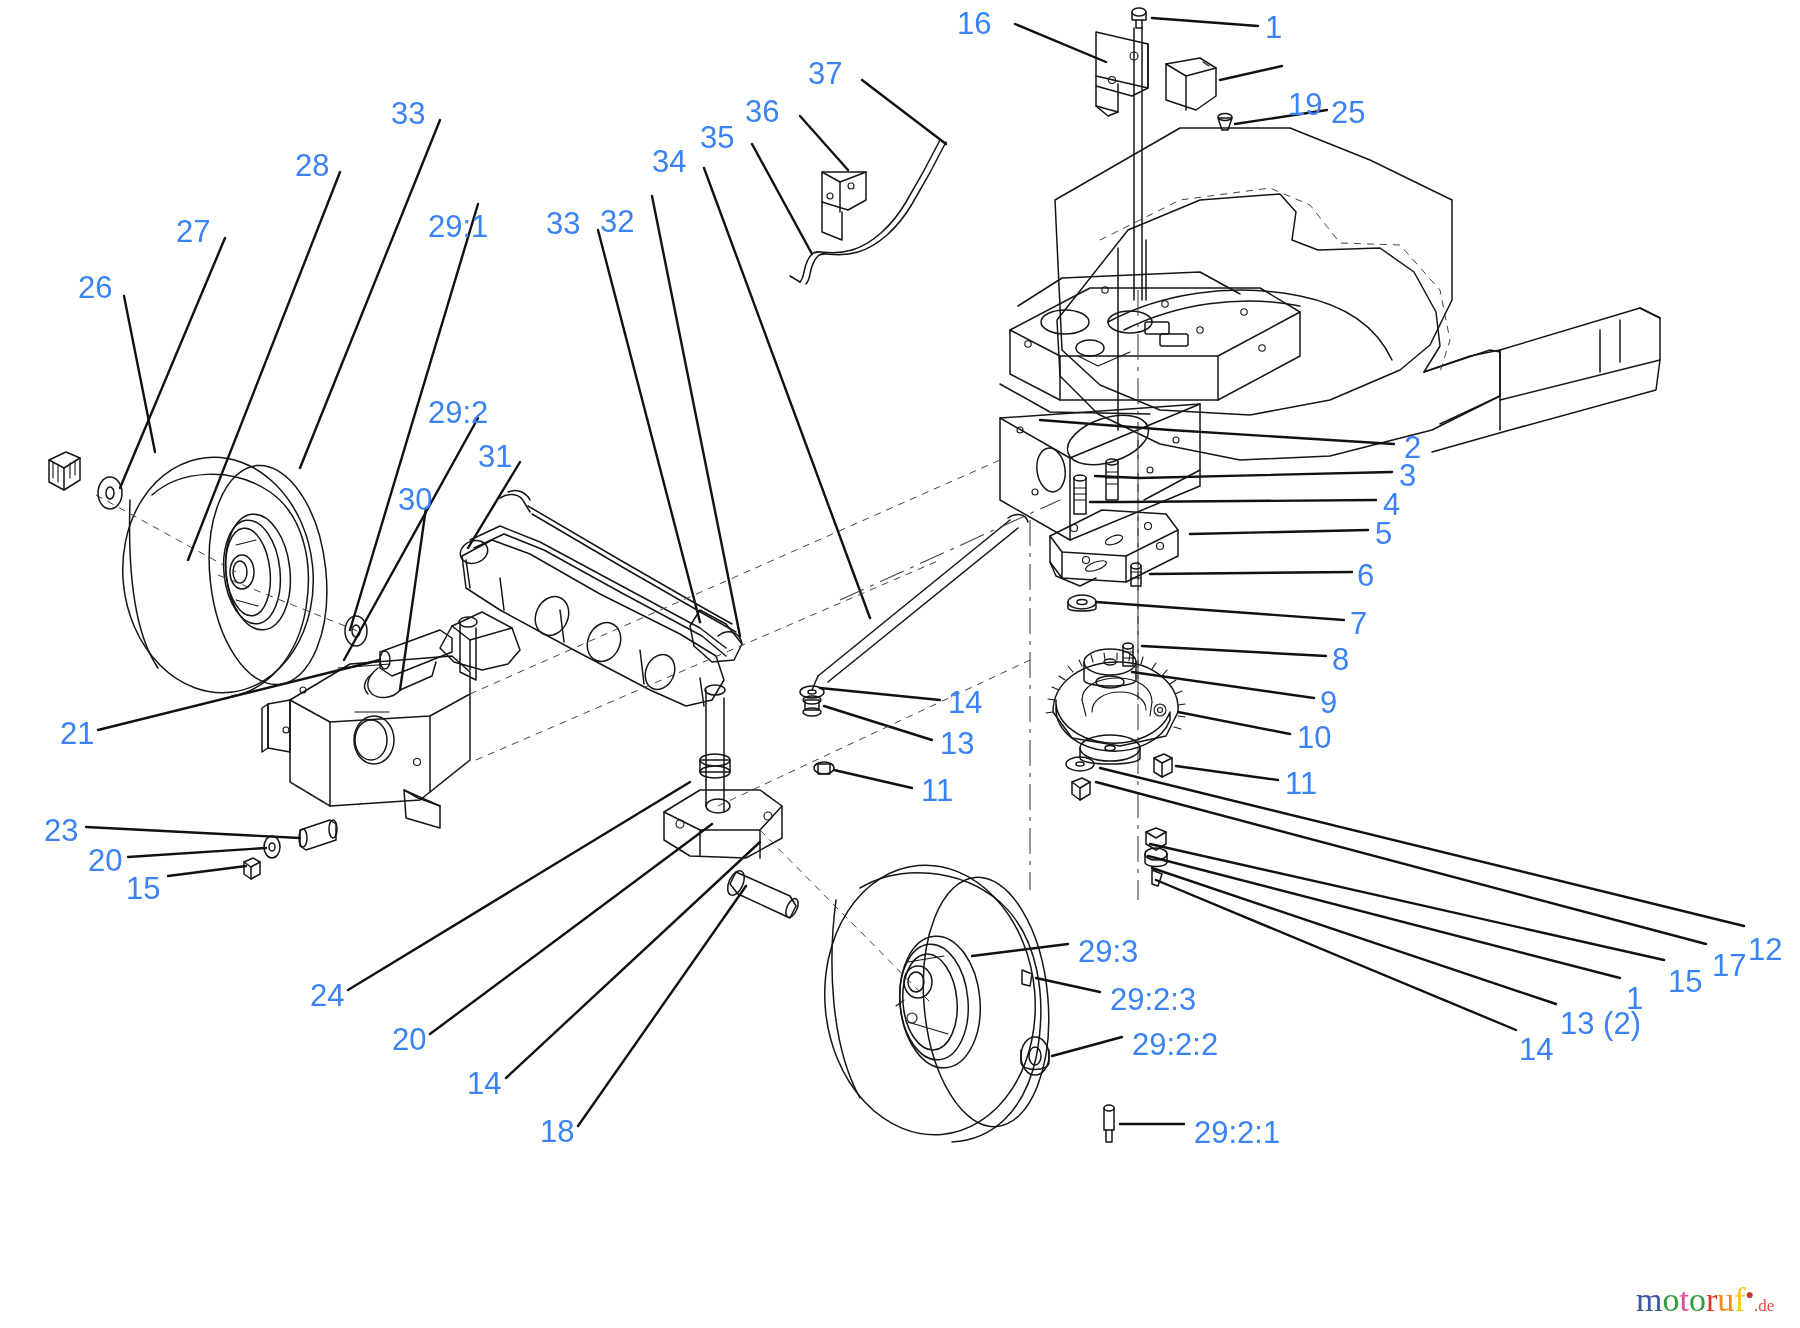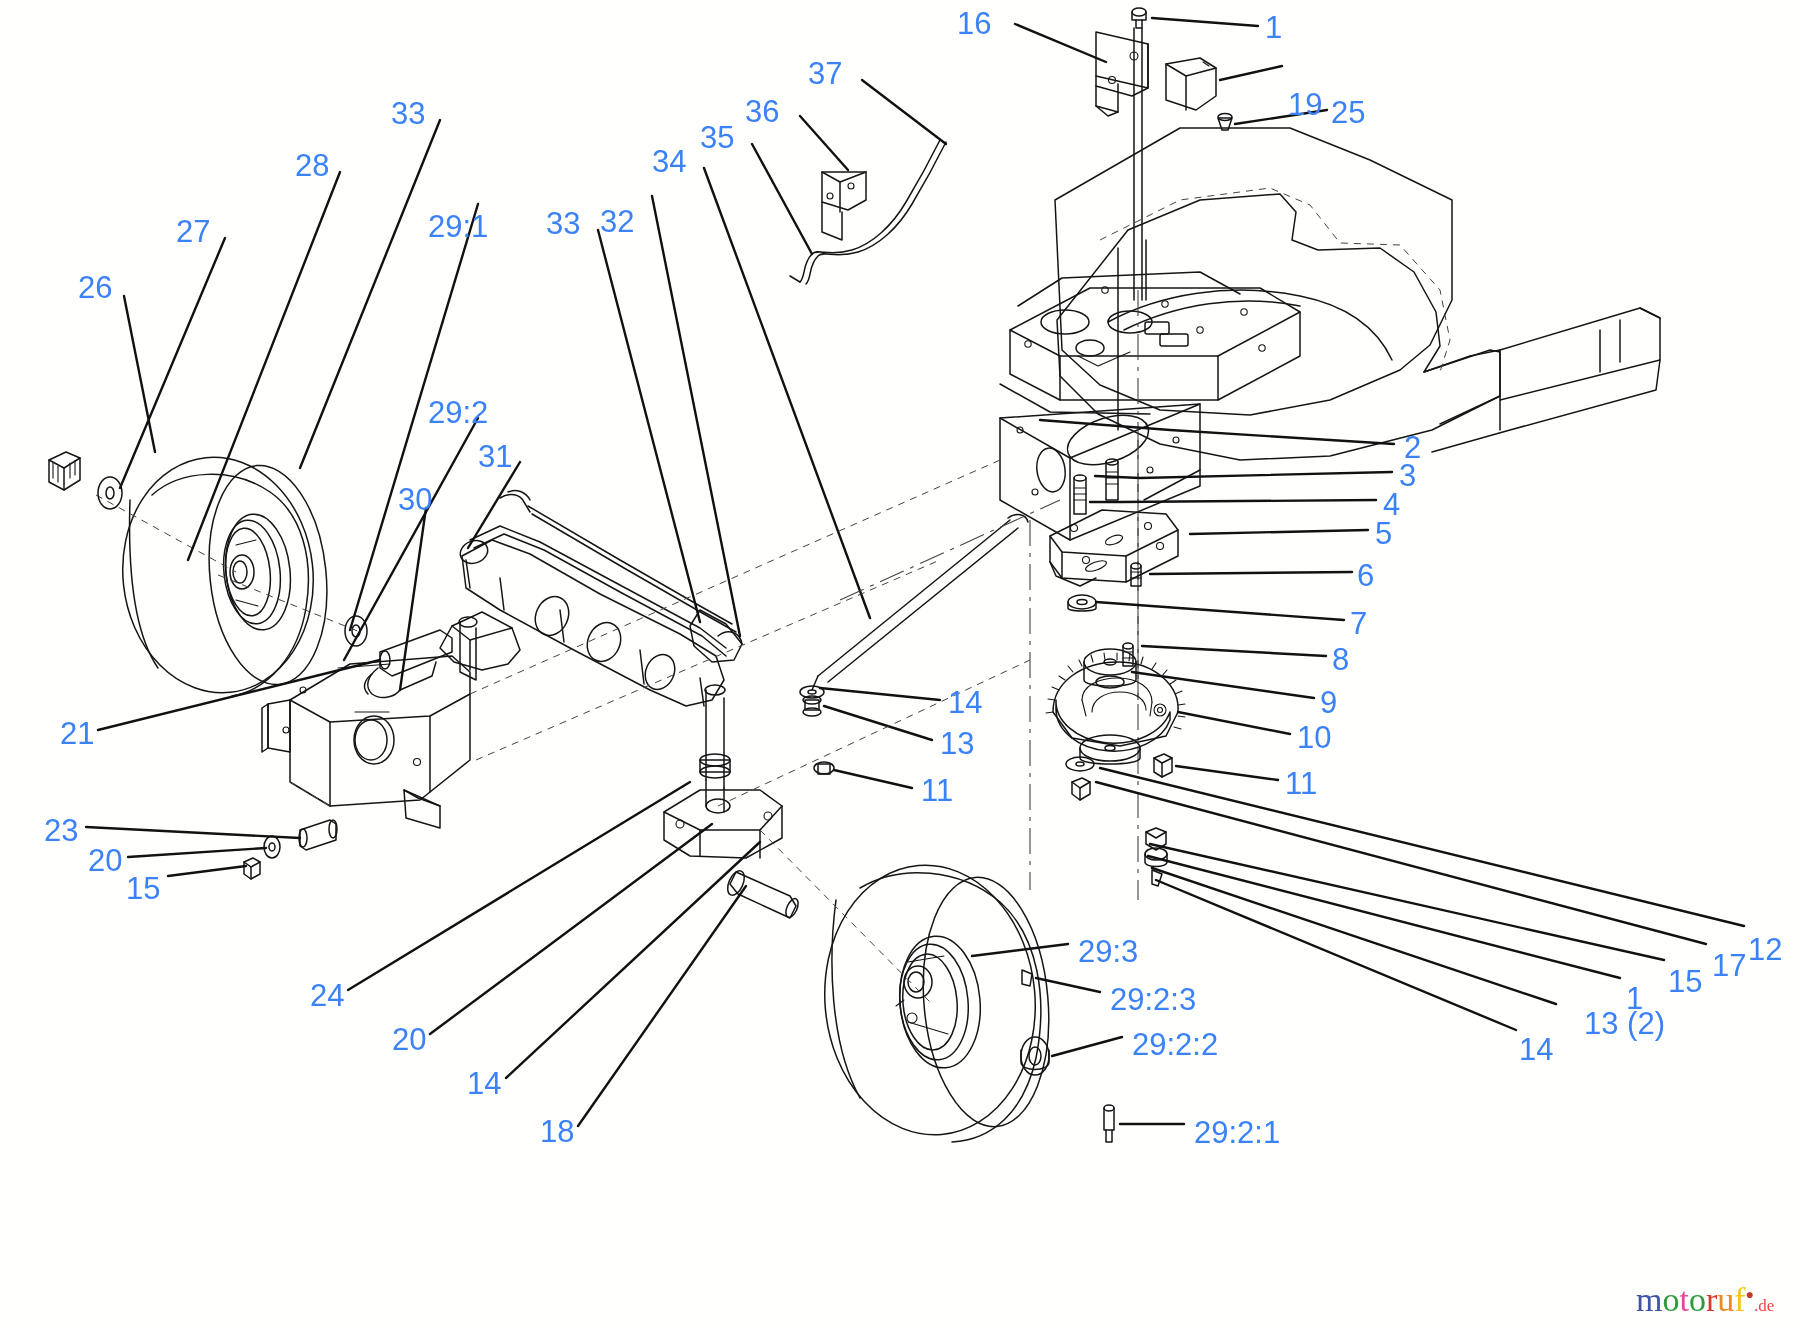--- a/index.html
+++ b/index.html
@@ -644,20 +644,20 @@
   <span class="lbl" style="left:467px;top:1068px;">14</span>
   <span class="lbl" style="left:540px;top:1116px;">18</span>
   <span class="lbl" style="left:1078px;top:936px;">29:3</span>
   <span class="lbl" style="left:1110px;top:984px;">29:2:3</span>
   <span class="lbl" style="left:1132px;top:1029px;">29:2:2</span>
   <span class="lbl" style="left:1194px;top:1117px;">29:2:1</span>
   <span class="lbl" style="left:1748px;top:934px;">12</span>
   <span class="lbl" style="left:1712px;top:950px;">17</span>
   <span class="lbl" style="left:1668px;top:966px;">15</span>
   <span class="lbl" style="left:1626px;top:983px;">1</span>
-  <span class="lbl" style="left:1560px;top:1008px;margin-left:24px;">13 (2)</span>
+  <span class="lbl" style="left:1560px;top:1008px;">13 (2)</span>
   <span class="lbl" style="left:1519px;top:1034px;">14</span>
 
   <div id="logo">
     <span class="c1">m</span><span class="c2">o</span><span class="c3">t</span><span class="c4">o</span><span class="c5">r</span><span class="c6">u</span><span class="c7">f</span><span class="dot">●</span><span class="tld">.de</span>
   </div>
 
 </div>
 
 </body></html>

